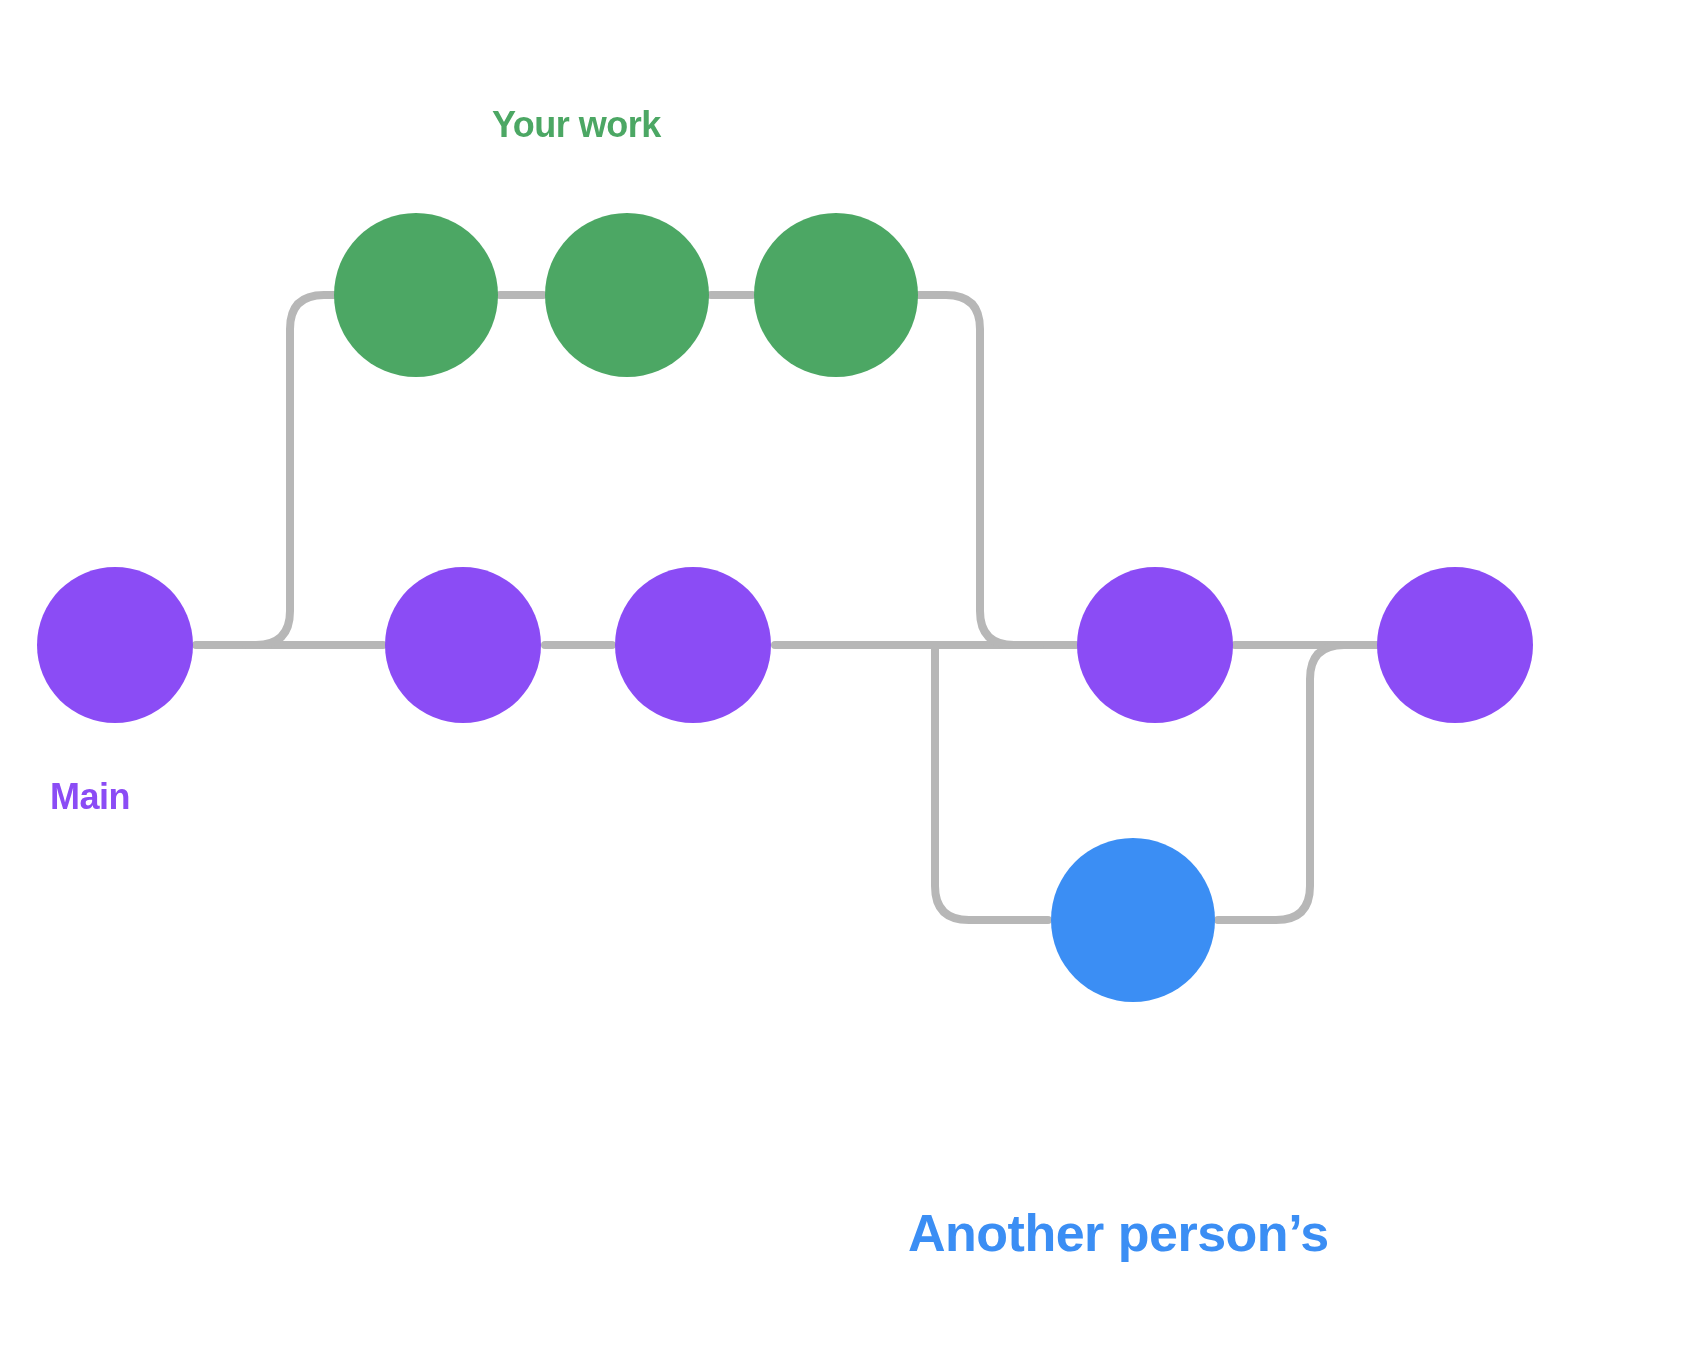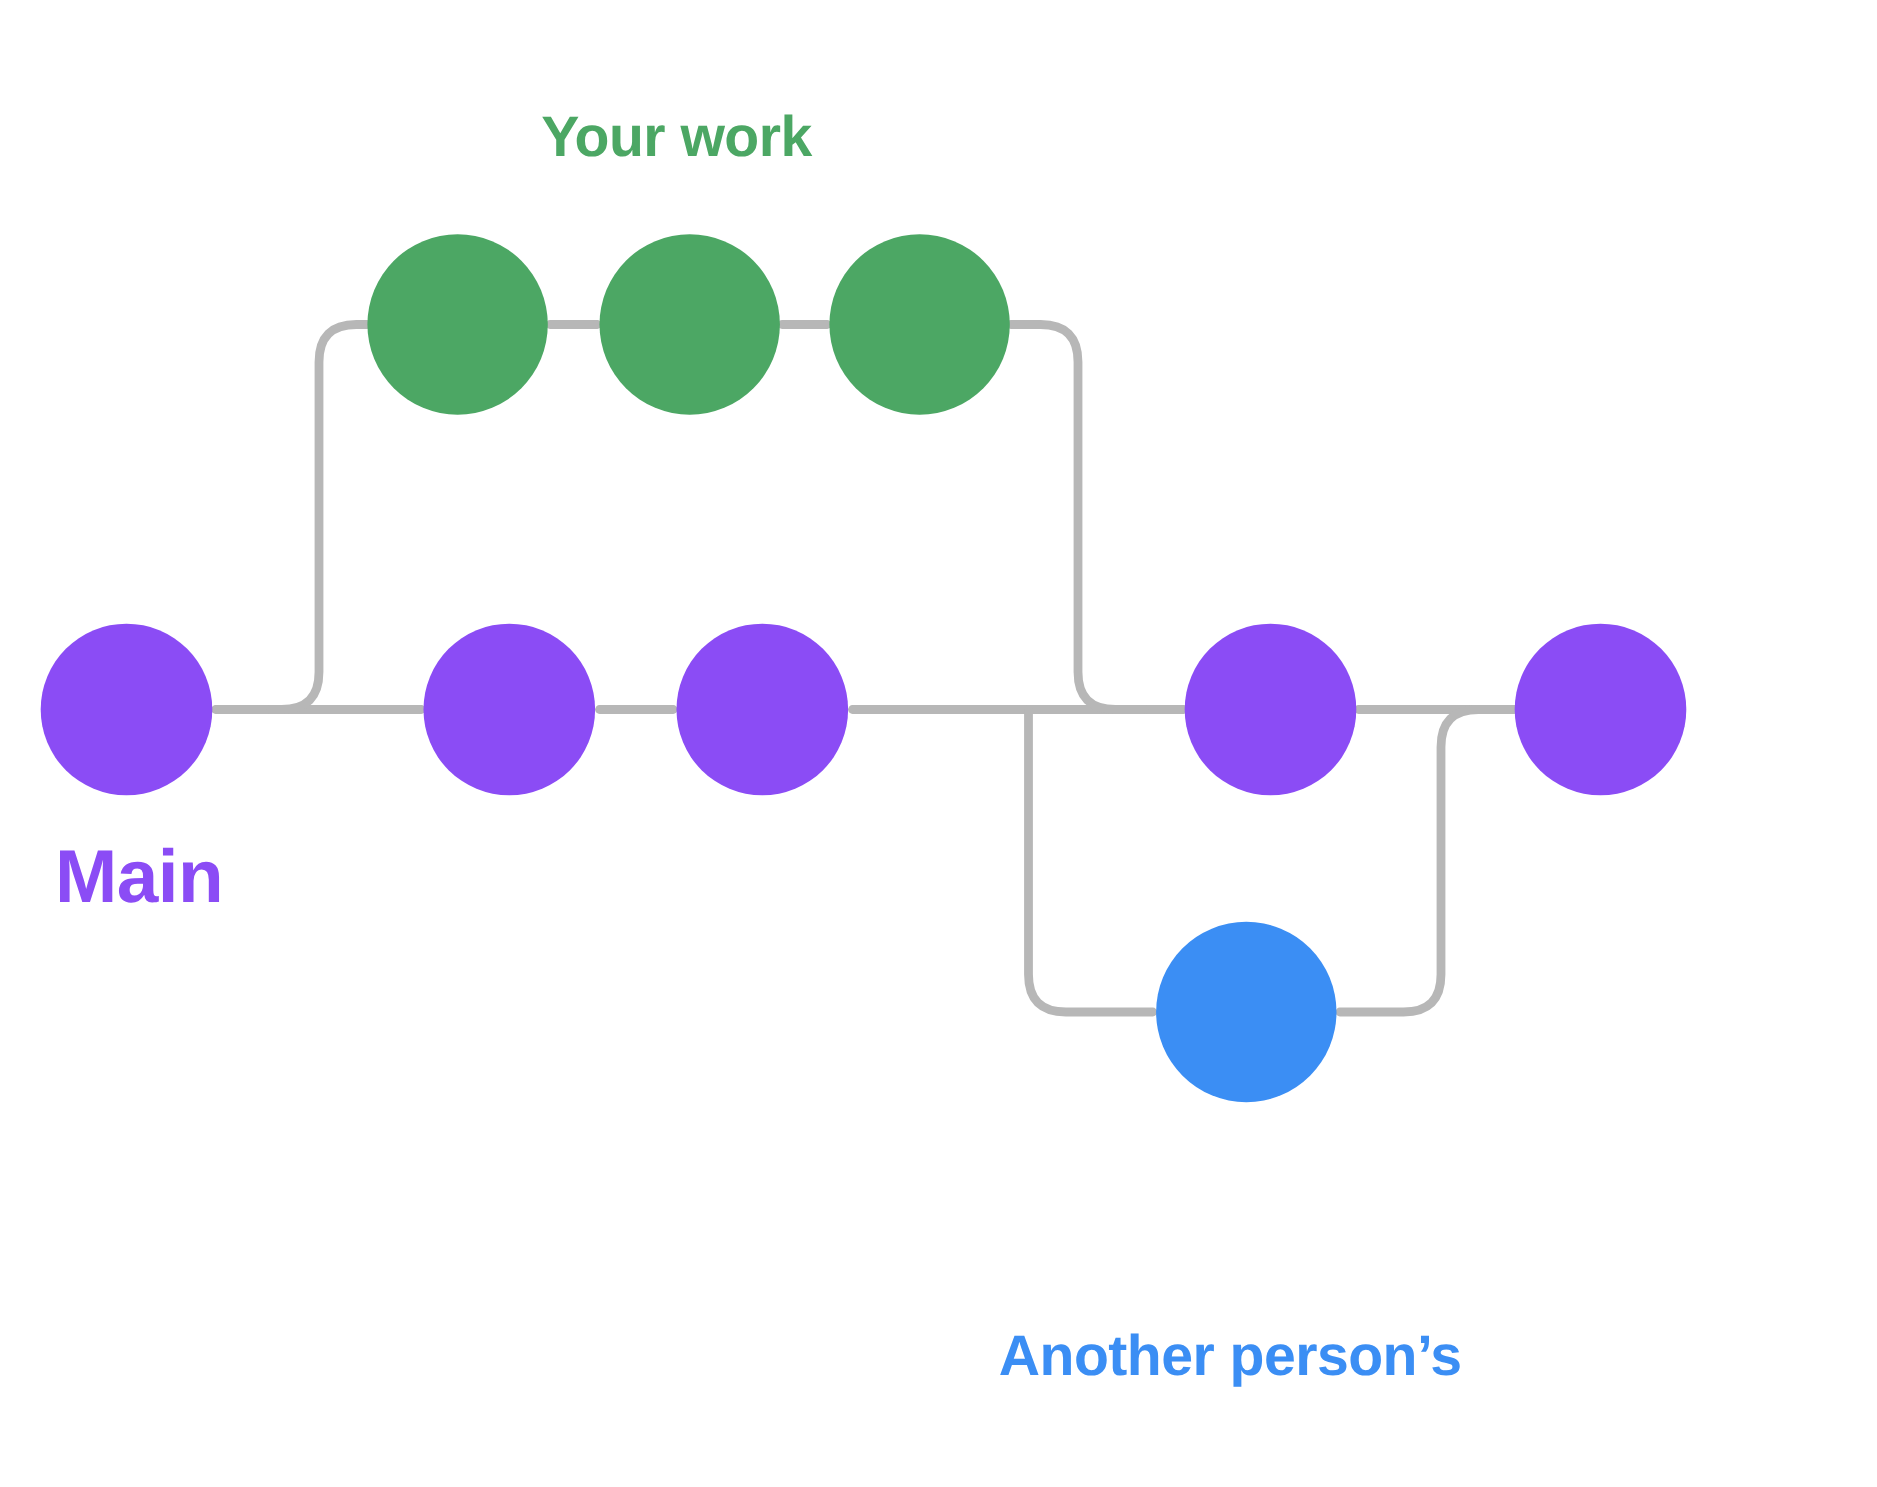--- a/index.html
+++ b/index.html
@@ -7,22 +7,22 @@
   body{
     width:1706px;height:1352px;
     font-family:"Liberation Sans","DejaVu Sans",sans-serif;
     overflow:hidden;
     position:relative;
   }
   #stage{position:relative;width:1706px;height:1352px;background:#ffffff;}
   #wires{position:absolute;left:0;top:0;width:1706px;height:1352px;}
   .node{position:absolute;border-radius:50%;}
   .label{position:absolute;font-weight:bold;letter-spacing:-0.5px;white-space:pre;}
-  #lbl-your-work{font-size:52px;line-height:58px;}
-  #lbl-main{font-size:68px;line-height:58px;}
+  #lbl-your-work{font-size:36px;line-height:58px;}
+  #lbl-main{font-size:36px;line-height:58px;}
   #lbl-other{font-size:52px;line-height:74px;text-align:center;}
 </style>
 </head>
 <body>
 
 <div id="stage">
 
   <svg id="wires" viewBox="0 0 1706 1352" xmlns="http://www.w3.org/2000/svg">
     <g id="wire-group" fill="none" stroke="#b7b7b7" stroke-width="8" stroke-linecap="round" stroke-linejoin="round">
         <path d="M 196 645 L 383 645"></path>

